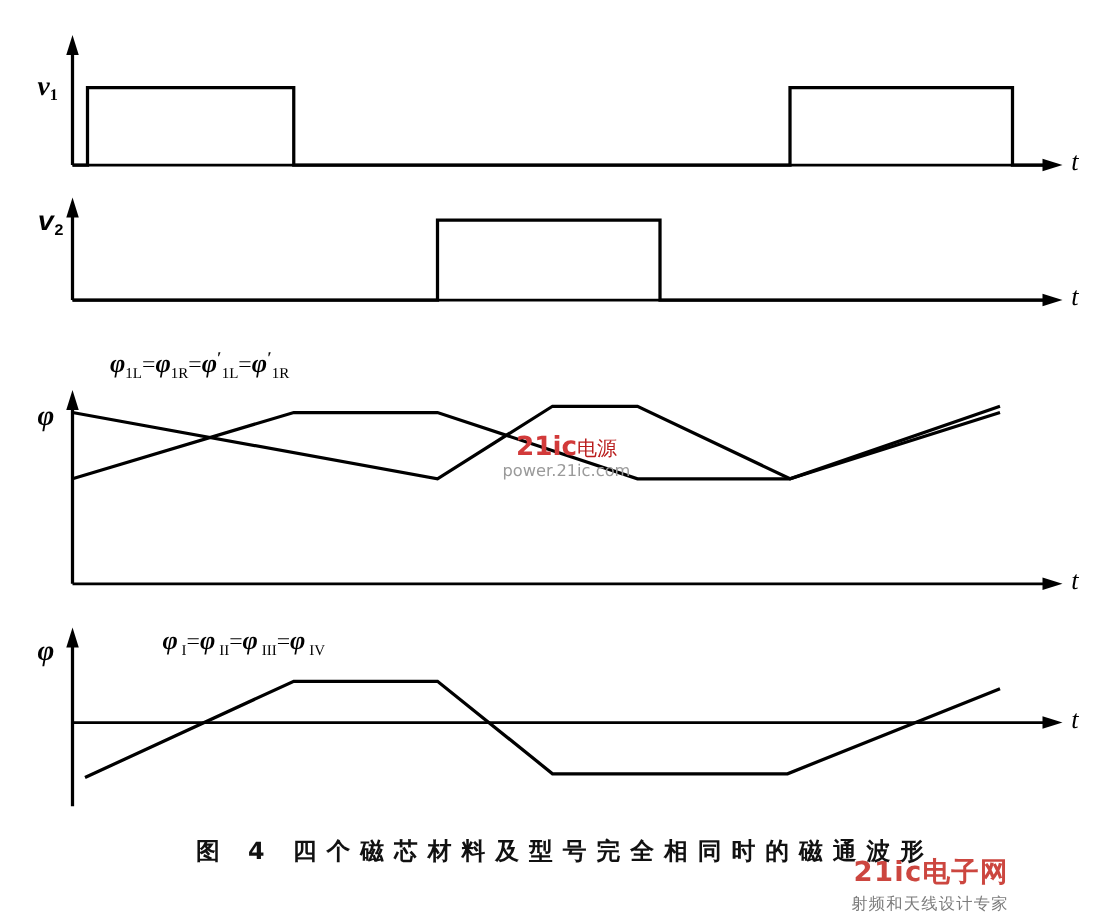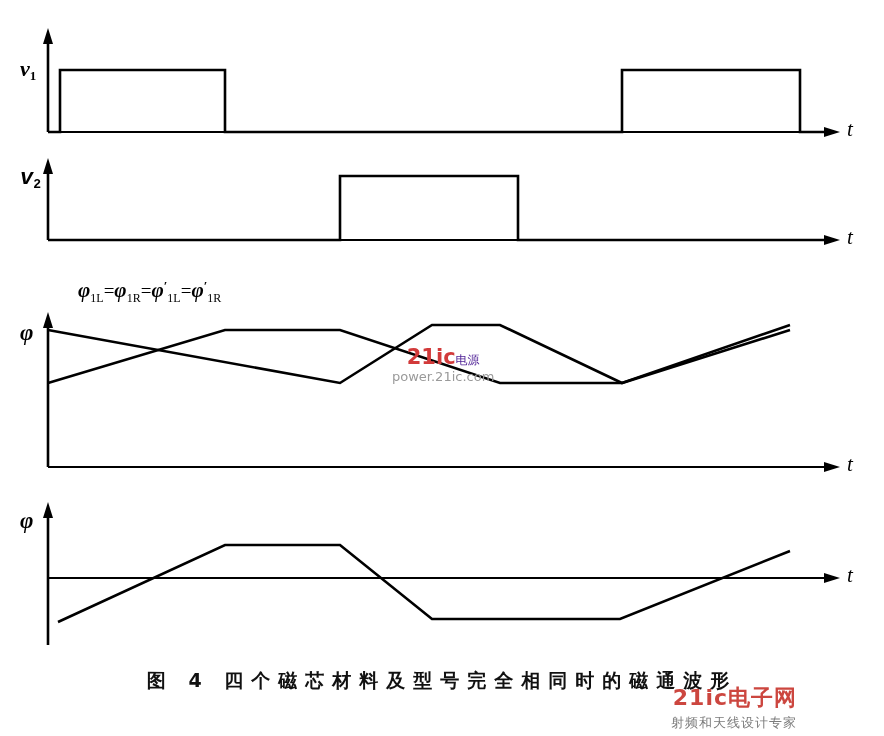--- a/index.html
+++ b/index.html
@@ -3,21 +3,21 @@
 <meta charset="utf-8">
 <style>
   html,body{margin:0;padding:0;}
   body{
     width:884px;height:736px;
     background:#ffffff;
     font-family:"Liberation Serif", serif;
     position:relative;
     overflow:hidden;
   }
-  .canvas{position:absolute;left:0;top:0;width:811px;height:736px;}
+  .canvas{position:absolute;left:10px;top:0;width:811px;height:736px;}
   svg.diagram{position:absolute;left:0;top:0;width:884px;height:660px;}
 
   .lbl{position:absolute;white-space:nowrap;}
 
   .axis-label-italic{
     font-family:"Liberation Serif", serif;
     font-style:italic;
     font-weight:bold;
     font-size:22px;
     color:#000;
@@ -69,21 +69,21 @@
     text-align:center;
     pointer-events:none;
   }
   .wm-21ic{
     font-family:"DejaVu Sans", sans-serif;
     font-size:21px;
     font-weight:bold;
     color:#d23a3a;
     letter-spacing:0px;
   }
-  .wm-21ic .wmgray{color:#4c1d95;font-size:12px;font-weight:normal;}
+  .wm-21ic .wmgray{color:#b91c1c;font-size:16px;font-weight:normal;}
   .wm-url{
     font-family:"DejaVu Sans", sans-serif;
     font-size:13px;
     color:#9a9a9a;
     margin-top:0;
   }
   .wm-br{
     position:absolute;
     right:14px;bottom:4px;
     text-align:right;
@@ -162,20 +162,23 @@
 
   <div class="lbl phi" style="left:20px;top:320px;">φ</div>
   <div class="lbl t-label" style="left:847px;top:452px;">t</div>
 
   <div class="lbl phi" style="left:20px;top:508px;">φ</div>
   <div class="lbl t-label" style="left:847px;top:563px;">t</div>
 
   <div class="lbl eqn" style="left:78px;top:278px;">
     <i>φ</i><sub>1L</sub>=<i>φ</i><sub>1R</sub>=<i>φ</i><sup>′</sup><sub>1L</sub>=<i>φ</i><sup>′</sup><sub>1R</sub>
   </div>
+  <div class="lbl eqn" style="left:120px;top:500px;">
+    <i>φ</i><sub> I</sub>=<i>φ</i><sub> II</sub>=<i>φ</i><sub> III</sub>=<i>φ</i><sub> IV</sub>
+  </div>
 
   <div class="wm-center">
     <div class="wm-21ic"><span>21ic</span><span class="wmgray">电源</span></div>
     <div class="wm-url">power.21ic.com</div>
   </div>
 
   <div class="wm-br">
     <div class="wm-br-top">21ic电子网</div>
     <div class="wm-br-sub">射频和天线设计专家</div>
   </div>

